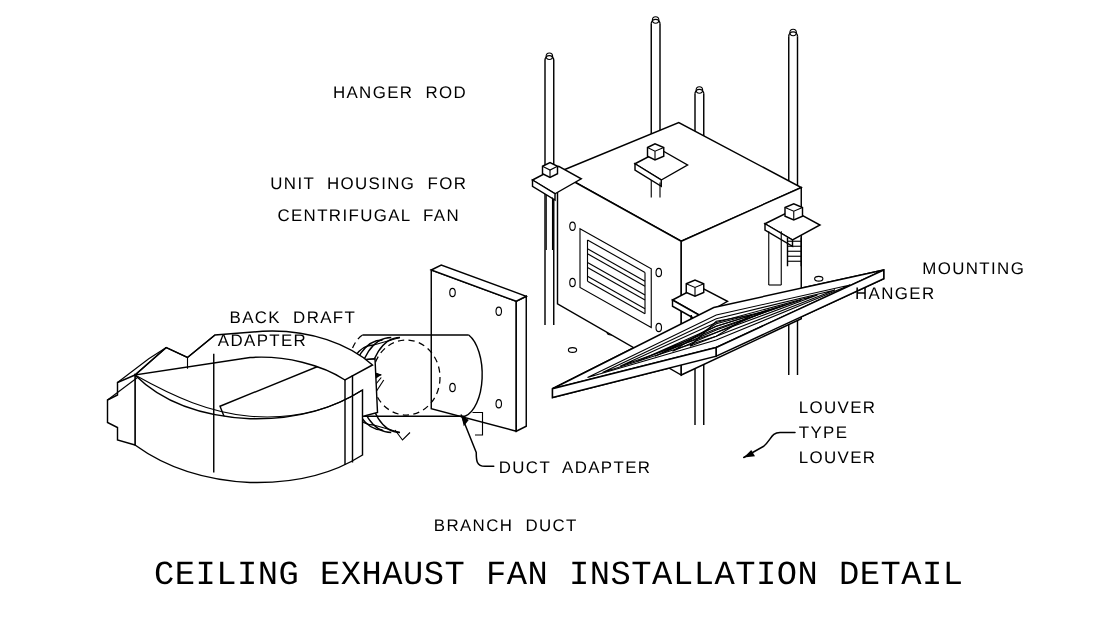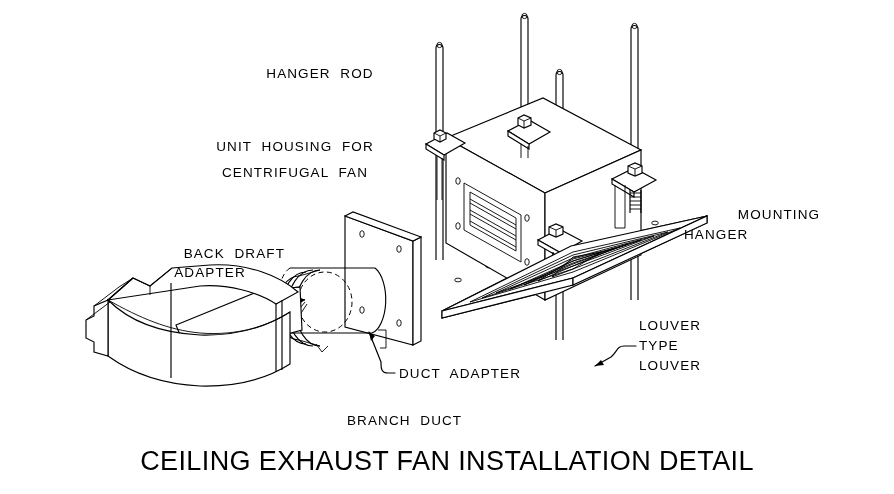--- a/index.html
+++ b/index.html
@@ -78,21 +78,21 @@
     white-space: pre;
   }
   .lbl-c { text-align: center; }
   .lbl-l { text-align: left; }
   #title {
     position: absolute;
     left: 0;
     top: 446px;
     width: 894px;
     text-align: center;
-    font-family: Liberation Sans, sans-serif;
+    font-family: Liberation Mono, monospace;
     font-size: 27px;
     letter-spacing: 0.4px;
     color: #000000;
     white-space: pre;
   }
 </style>
 </head>
 <body>
 
 <div id="sheet">

